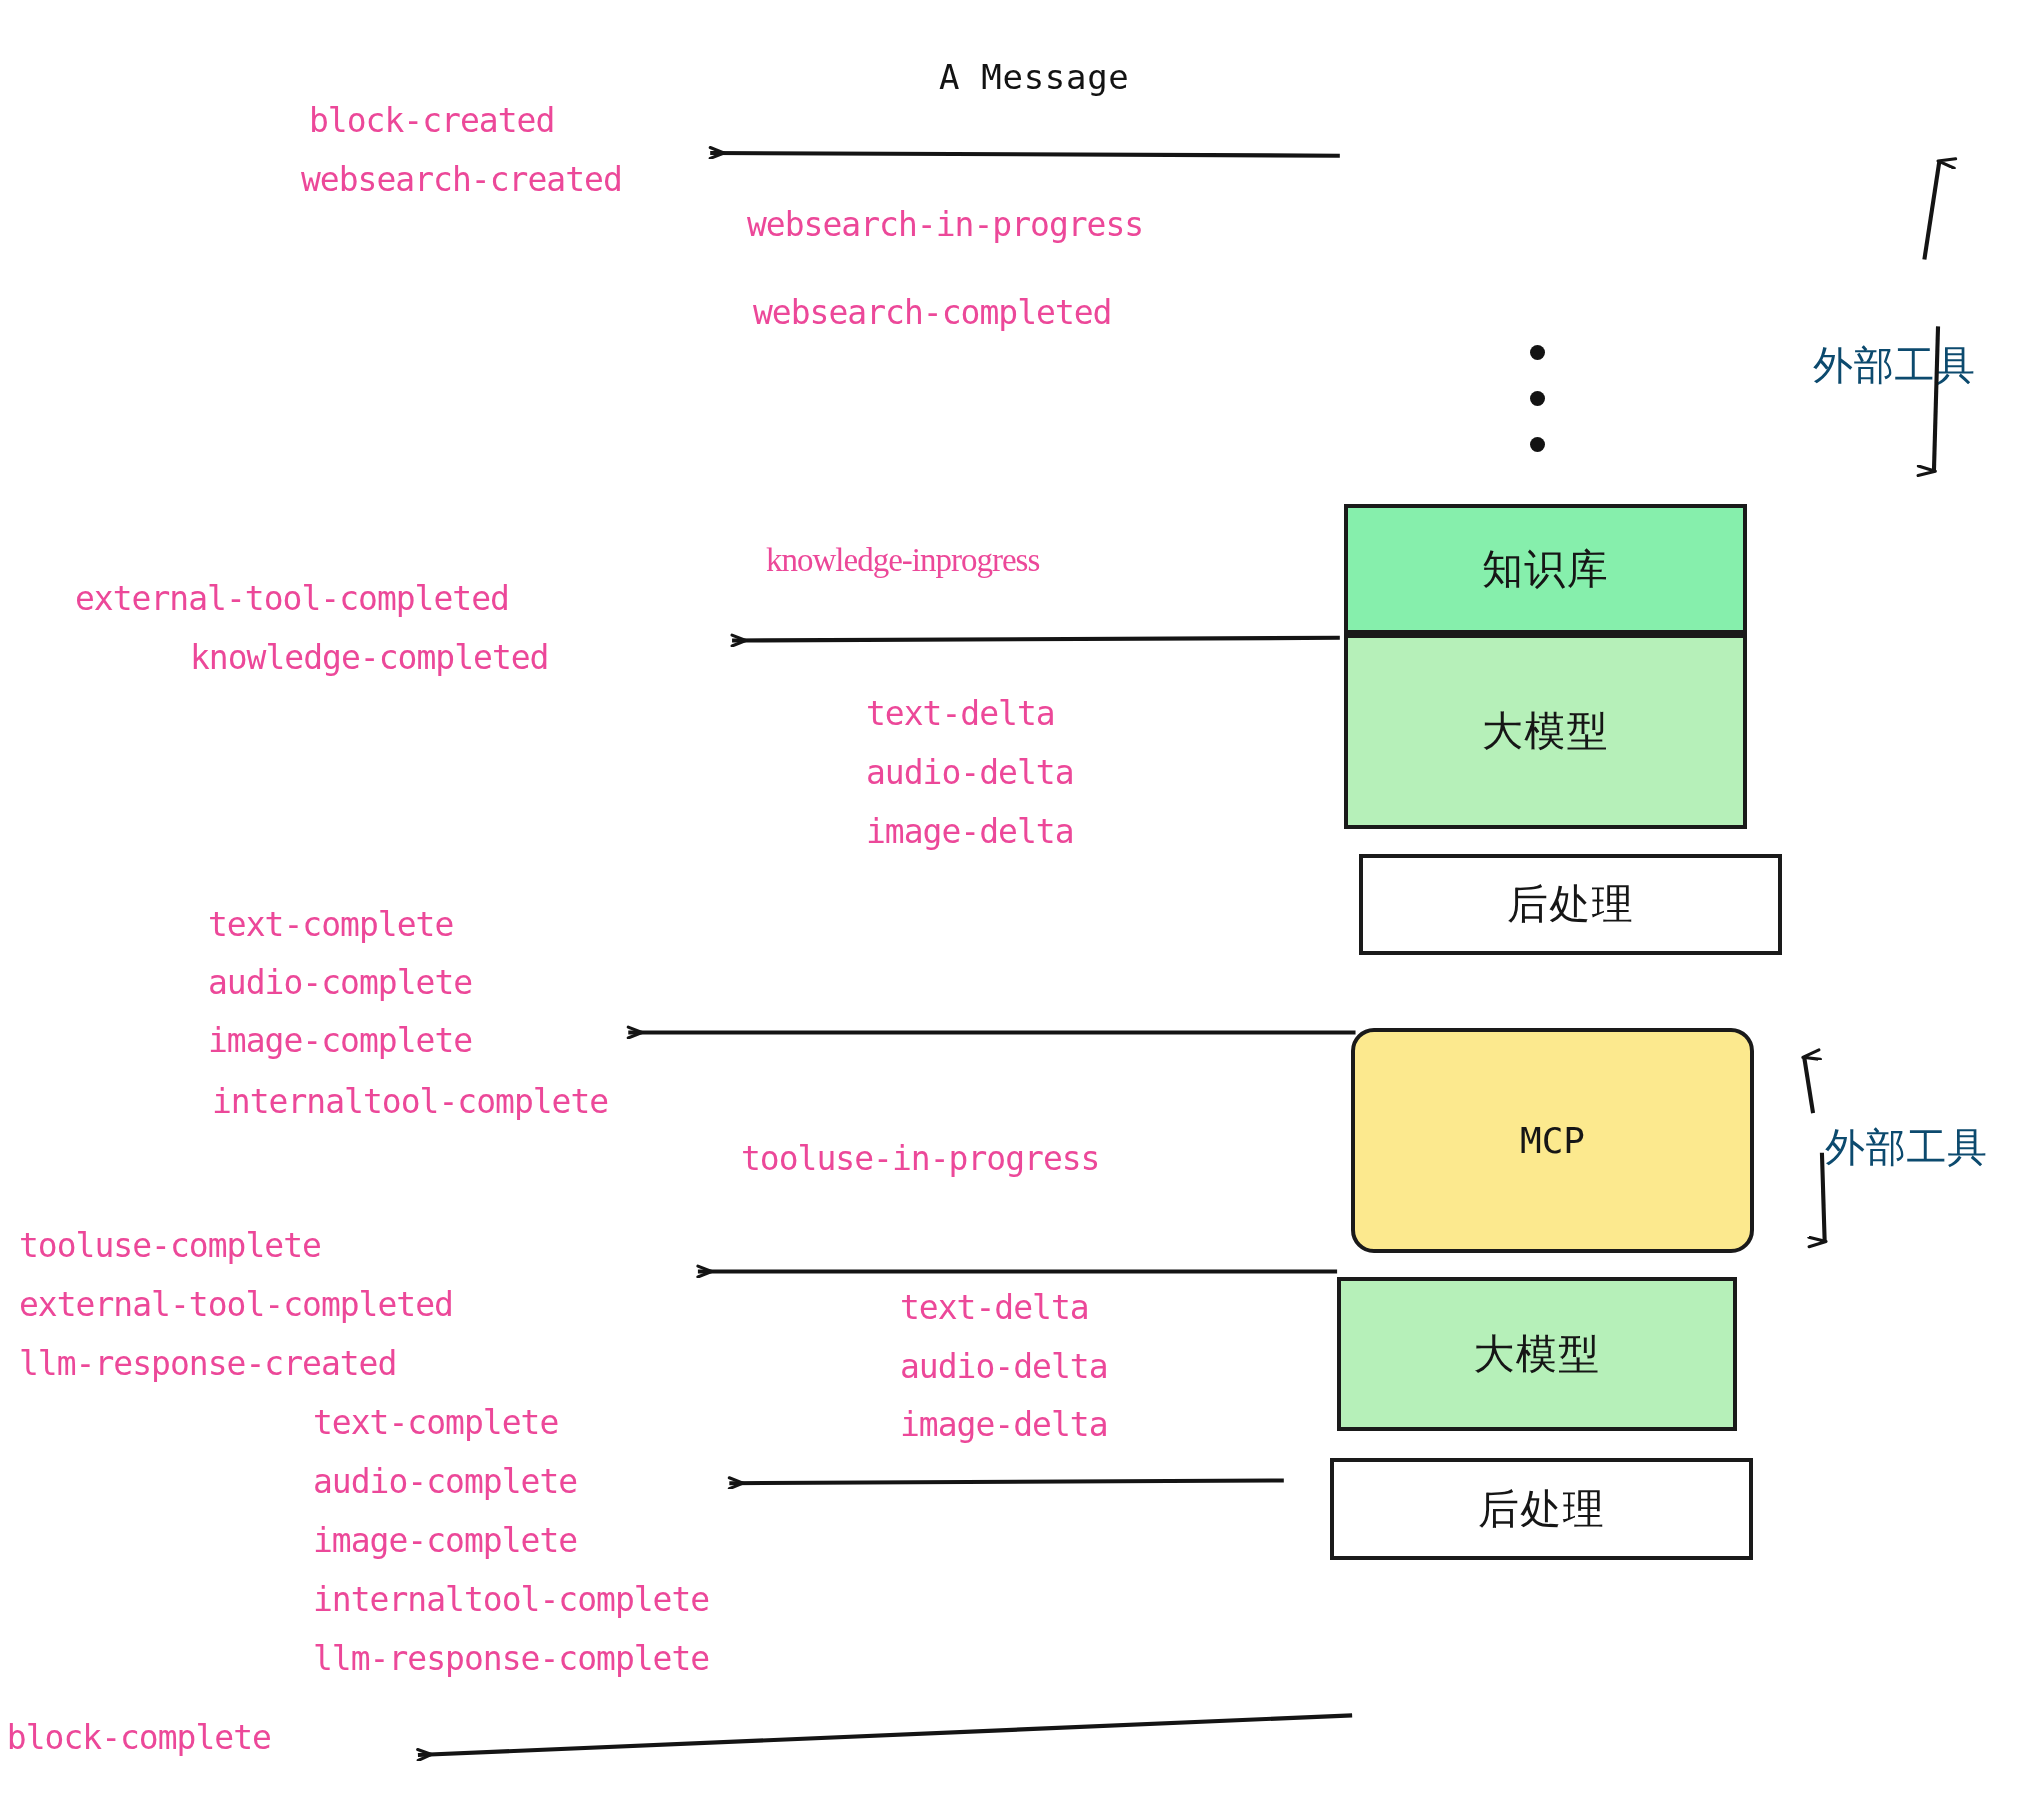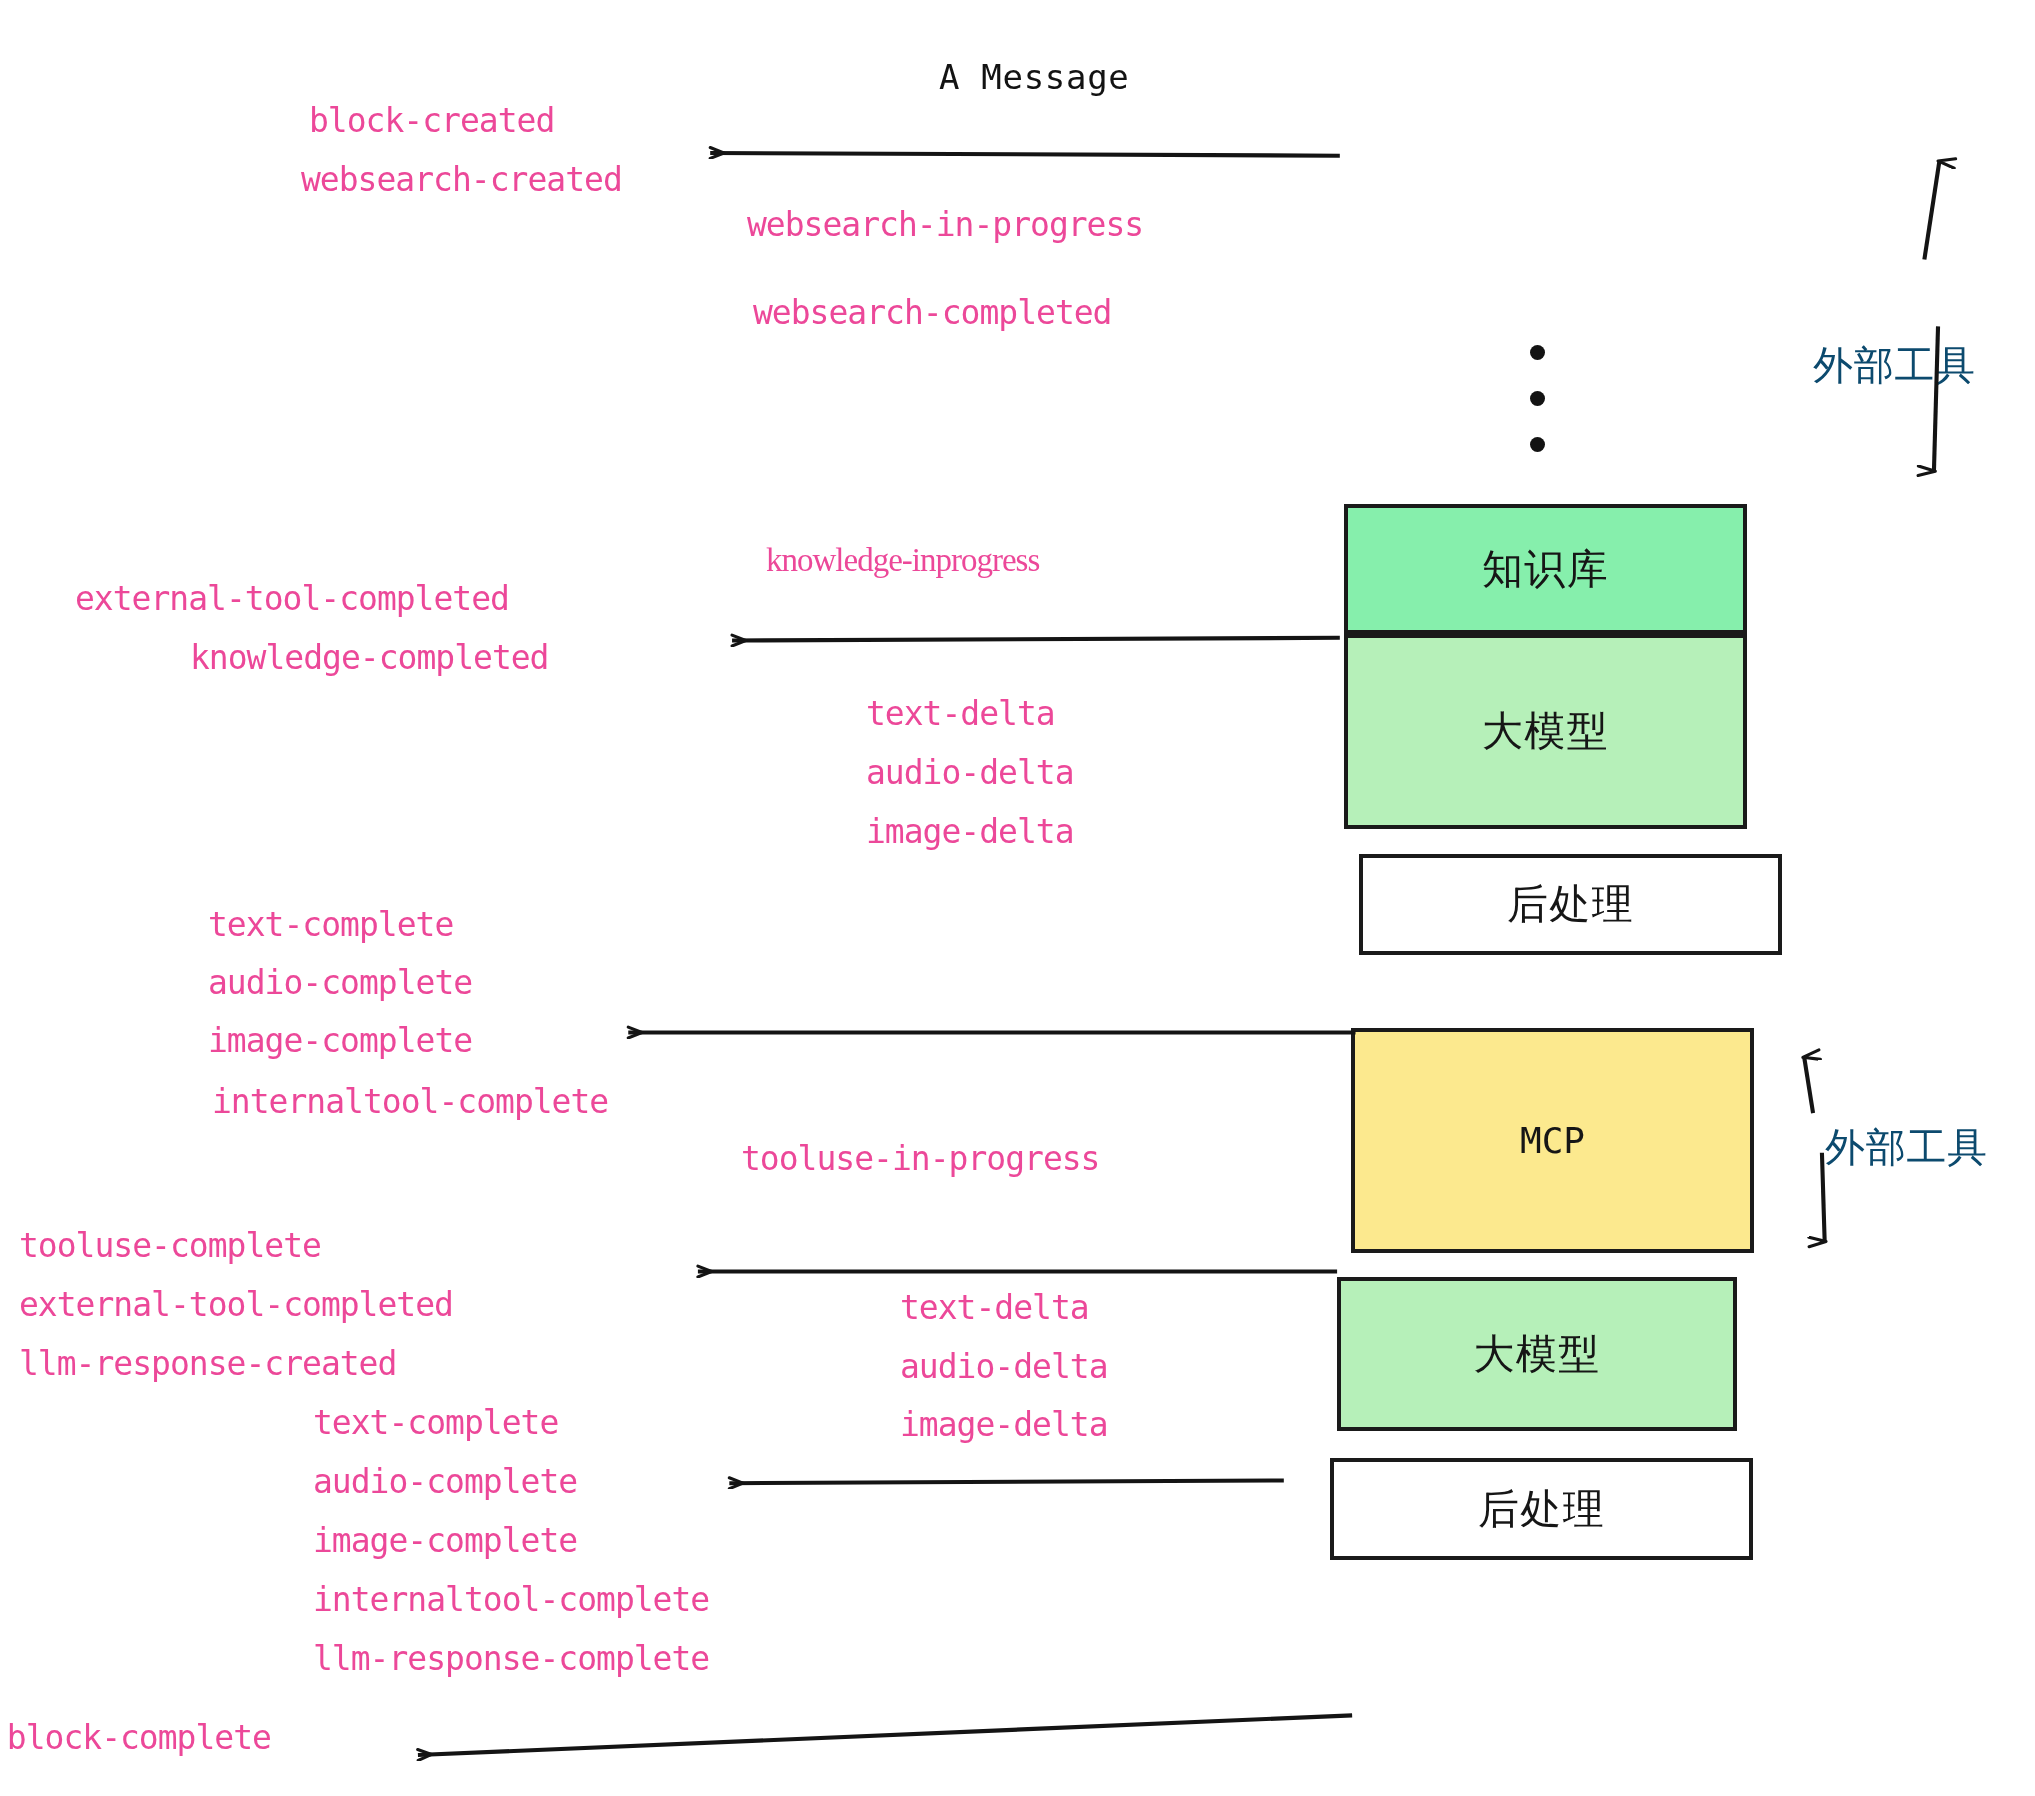--- a/index.html
+++ b/index.html
@@ -78,21 +78,21 @@
   </div>
 
   <div class="box" style="left:1344px; top:634px; width:403px; height:195px; background:#B6F0B9;">
     <span>大模型</span>
   </div>
 
   <div class="box" style="left:1359px; top:854px; width:423px; height:101px; background:#FFFFFF;">
     <span>后处理</span>
   </div>
 
-  <div class="box mono" style="left:1351px; top:1028px; width:403px; height:225px; background:#FCE98E;">
+  <div class="box mono" style="left:1351px; top:1028px; width:403px; height:225px; background:#FCE98E;border-radius:23px;">
     <span>MCP</span>
   </div>
 
   <div class="box" style="left:1337px; top:1277px; width:400px; height:154px; background:#B6F0B9;">
     <span>大模型</span>
   </div>
 
   <div class="box" style="left:1330px; top:1458px; width:423px; height:102px; background:#FFFFFF;">
     <span>后处理</span>
   </div>

